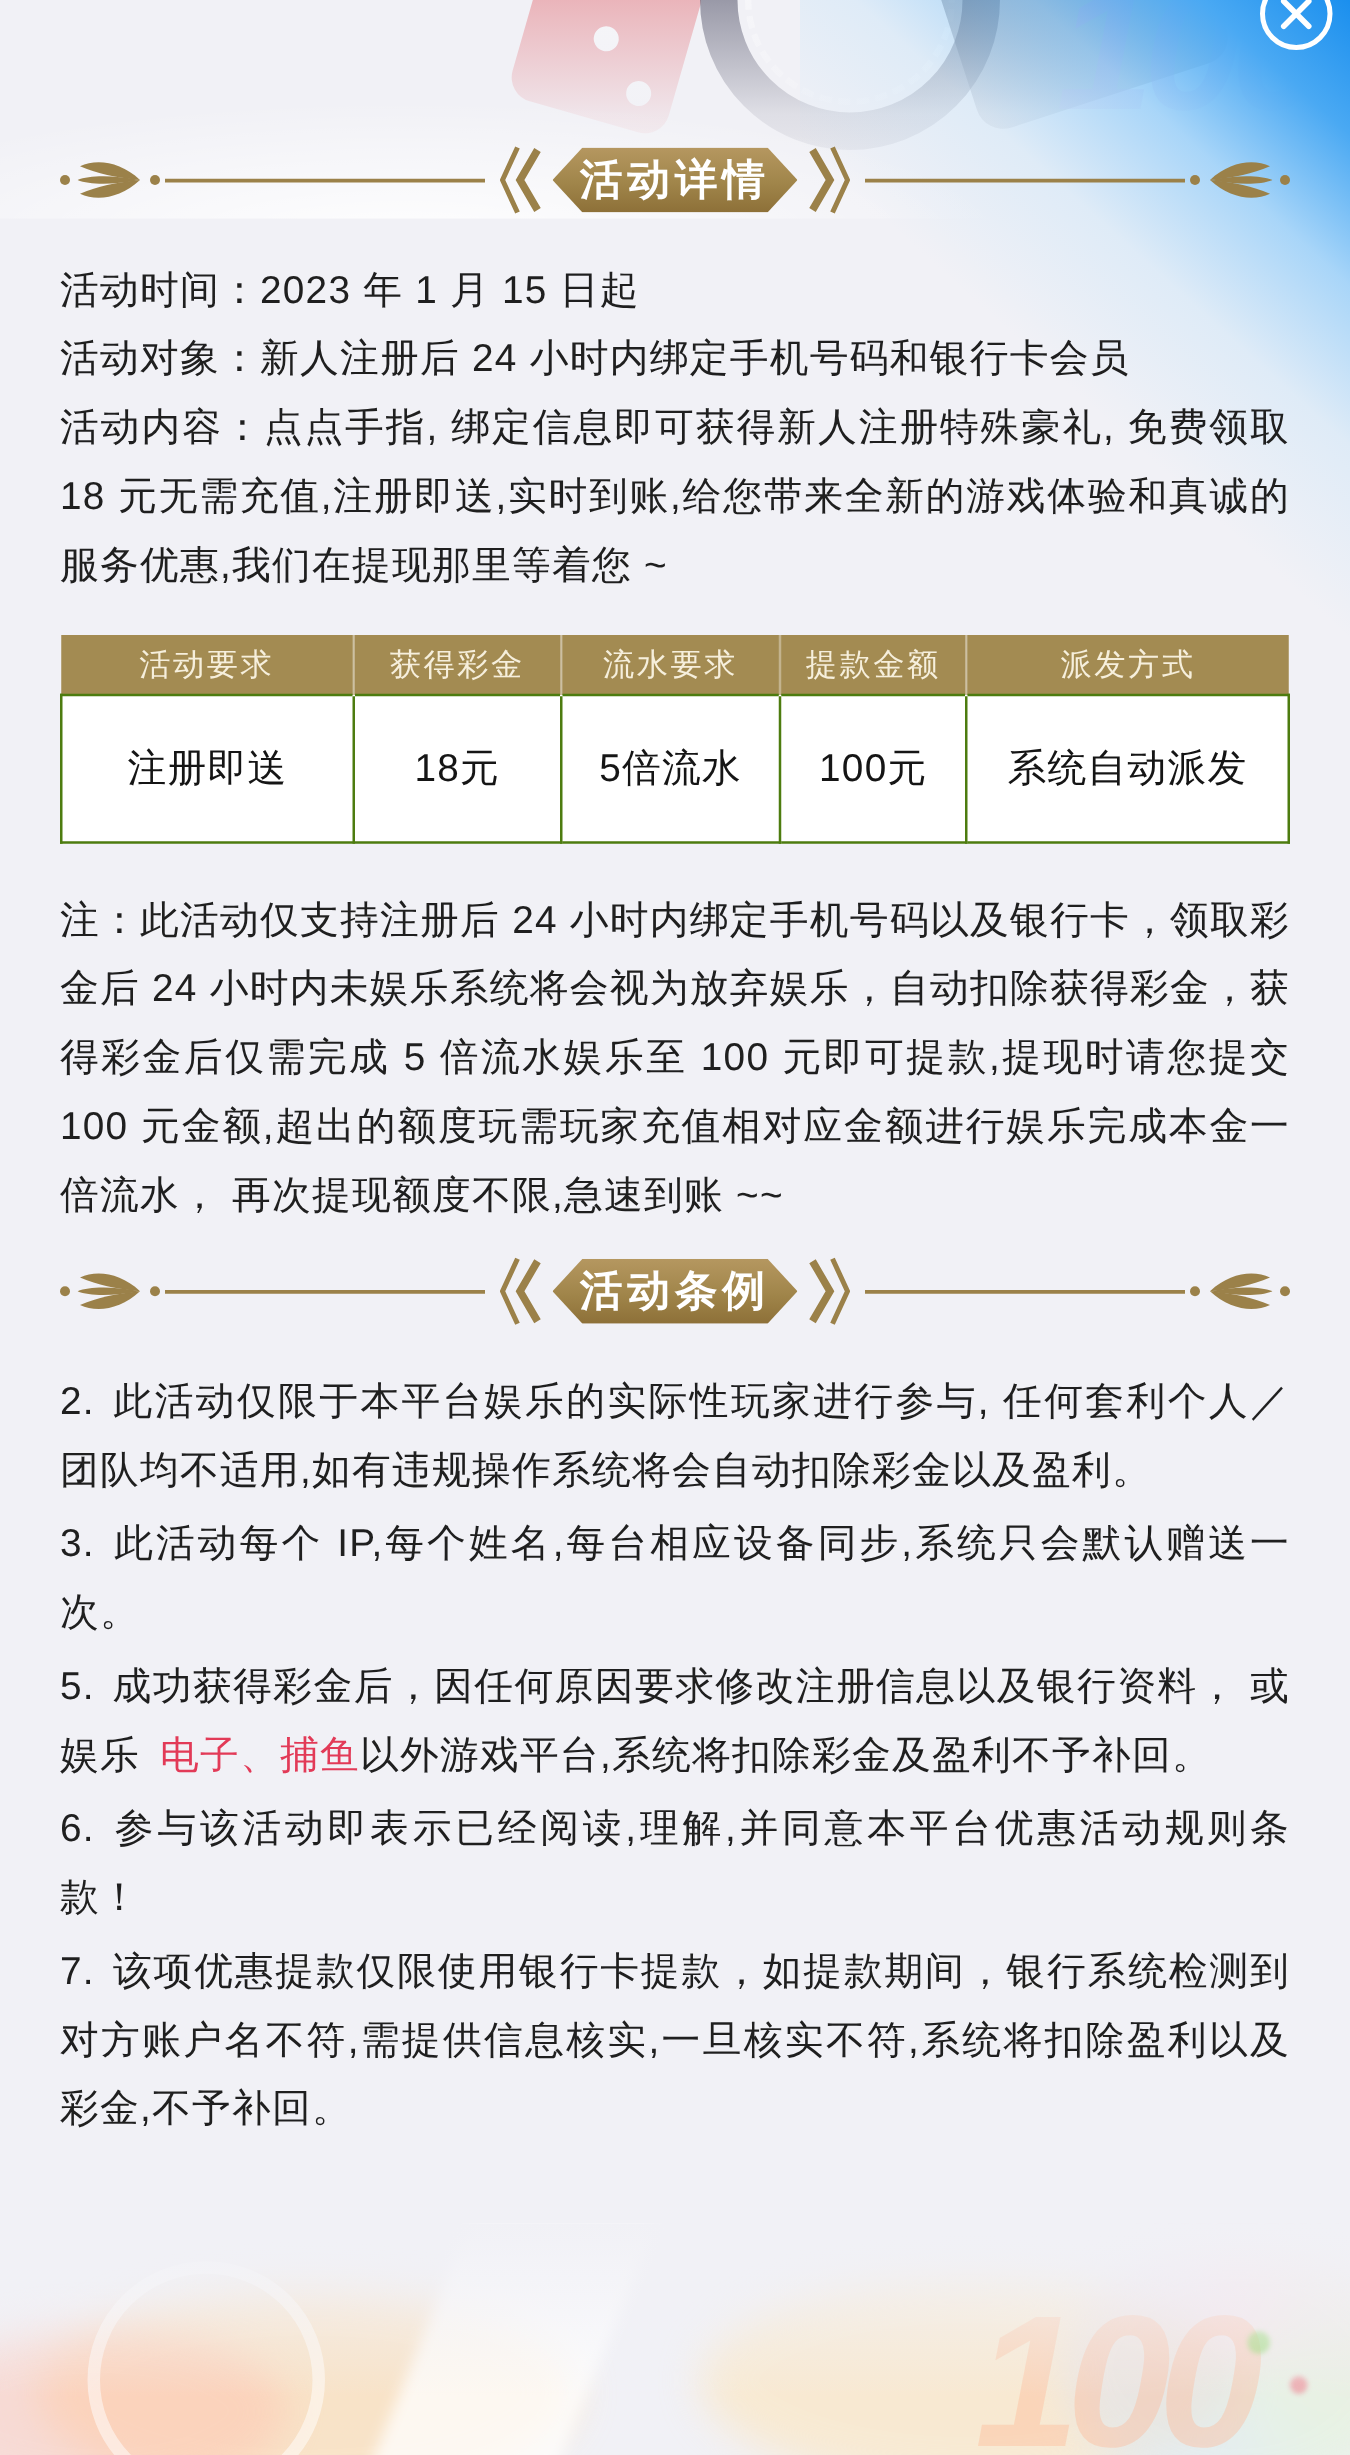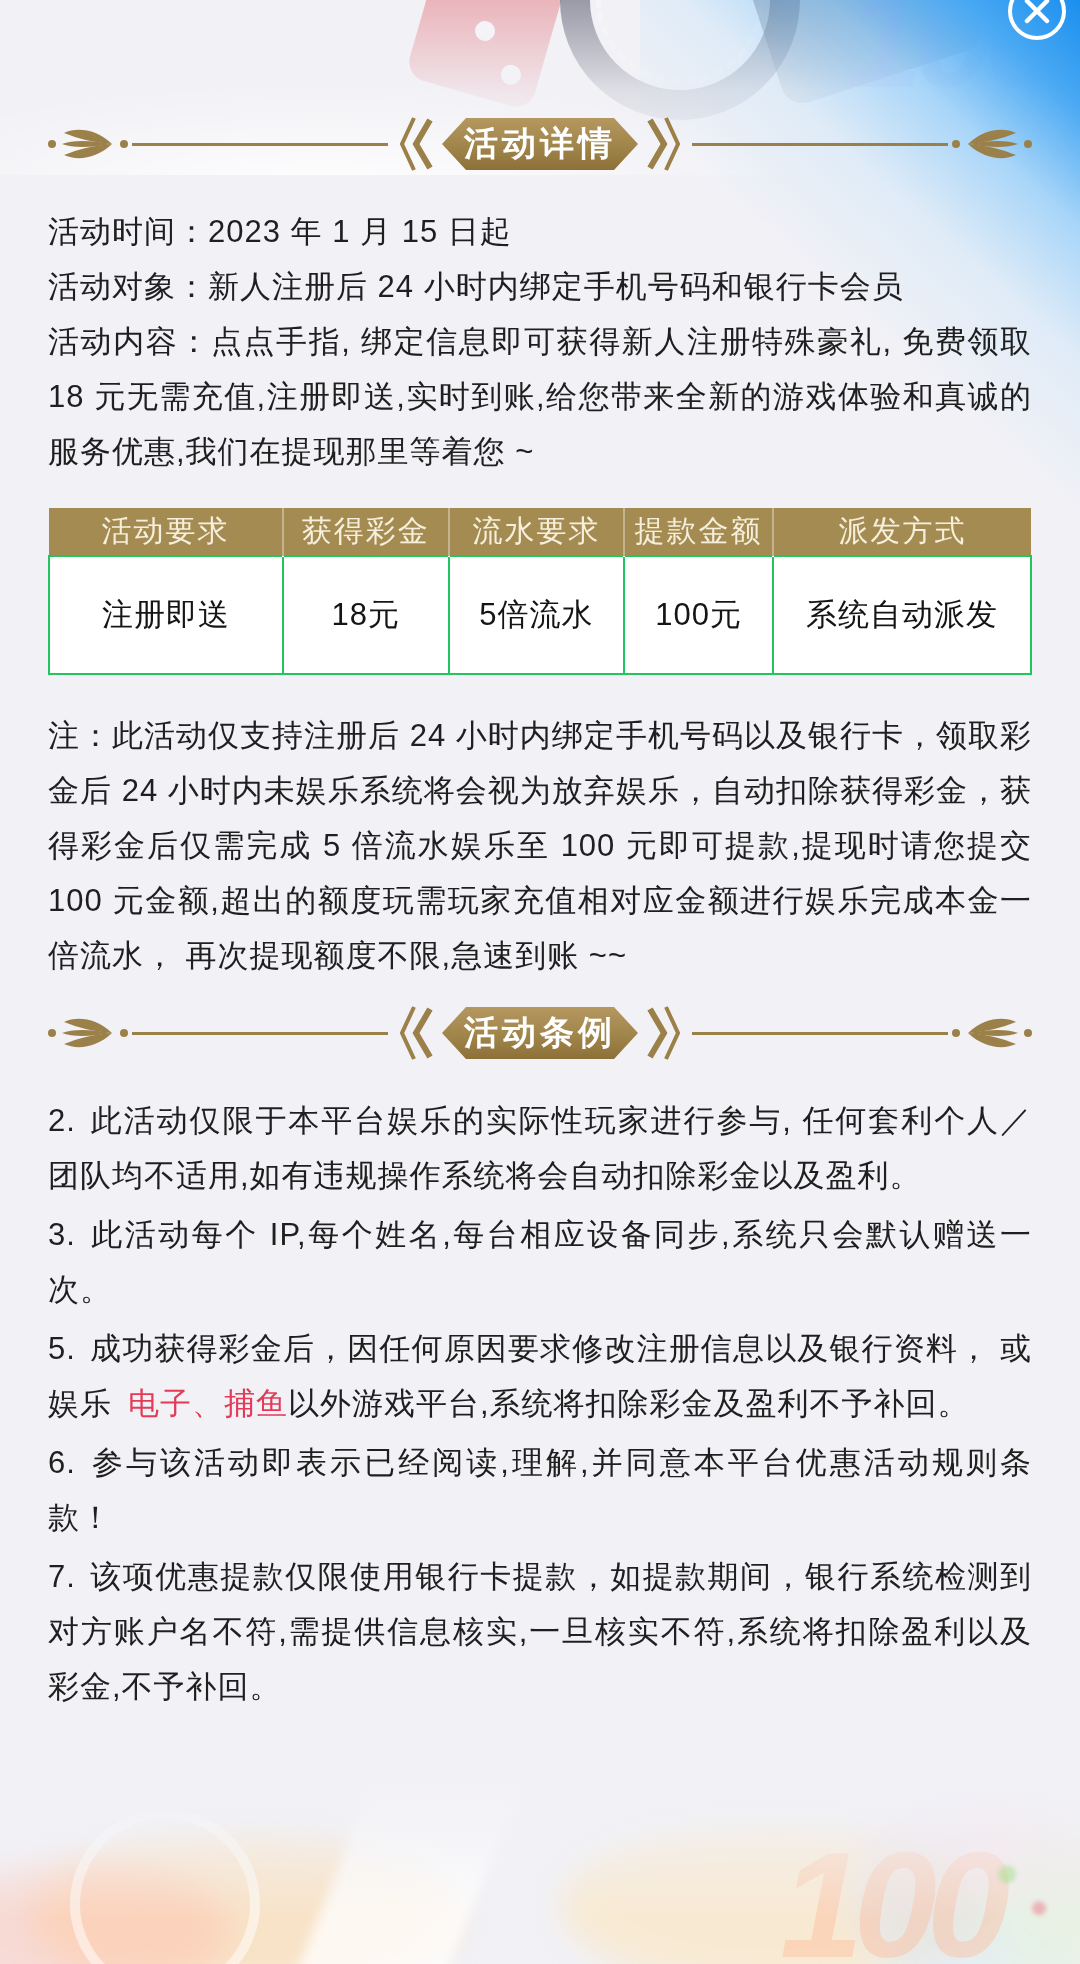--- a/index.html
+++ b/index.html
@@ -50,23 +50,23 @@
   .tline, .note, .rule { font-size:31px; line-height:55px; letter-spacing:1px; text-align:justify; color:#1f1f1f; }
   .para1 { margin-top:32px; }
   .note { margin-top:33px; }
   .rules { margin-top:32px; }
   .rule { margin-bottom:4px; }
   .rule .num { margin-right:14px; }
   .red { color:#e23a57;margin-left:16px; }
 
   
   table.reward { width:100%; border-collapse:collapse; margin-top:29px; table-layout:fixed; }
-  table.reward thead th { background:#a38b52; color:#f6efdc; font-weight:normal; font-size:30px; height:48px; letter-spacing:2px; border-right:2px solid rgba(255,255,255,.35); }
+  table.reward thead th { background:#a38b52; color:#f6efdc; font-weight:normal; font-size:25px; height:48px; letter-spacing:2px; border-right:2px solid rgba(255,255,255,.35); }
   table.reward thead th:last-child { border-right:none; }
-  table.reward tbody td { background:#fff; border:2px solid #22c55e; text-align:center; font-size:31px; height:118px; letter-spacing:1px; color:#151515; }
+  table.reward tbody td { background:#fff; border:2px solid #4d7c0f; text-align:center; font-size:31px; height:118px; letter-spacing:1px; color:#151515; }
 
   
   .bottom-art { position:absolute; left:0; bottom:0; width:1080px; height:185px; z-index:0; overflow:hidden; }
   .ba-blob { position:absolute; border-radius:50%; filter:blur(16px); }
   .ba1 { left:30px; top:50px; width:430px; height:170px; background:#ffd9a4; opacity:.55; }
   .ba2 { left:-70px; top:80px; width:300px; height:140px; background:#ffc0ae; opacity:.45; }
   .ba3 { left:560px; top:40px; width:430px; height:170px; background:#ffe3b0; opacity:.5; }
   .ba4 { right:-50px; top:10px; width:280px; height:210px; background:conic-gradient(#ffd2da,#d9f5c8,#cfe4ff,#ffd2da); opacity:.4; }
   .ba-ring { position:absolute; left:70px; top:30px; width:190px; height:190px; border-radius:50%; border:10px solid rgba(255,255,255,.85); opacity:.6; }
   .ba-hundred { position:absolute; left:780px; top:40px; font-size:150px; font-weight:bold; font-style:italic; color:rgba(255,178,140,.35); letter-spacing:-10px; }

